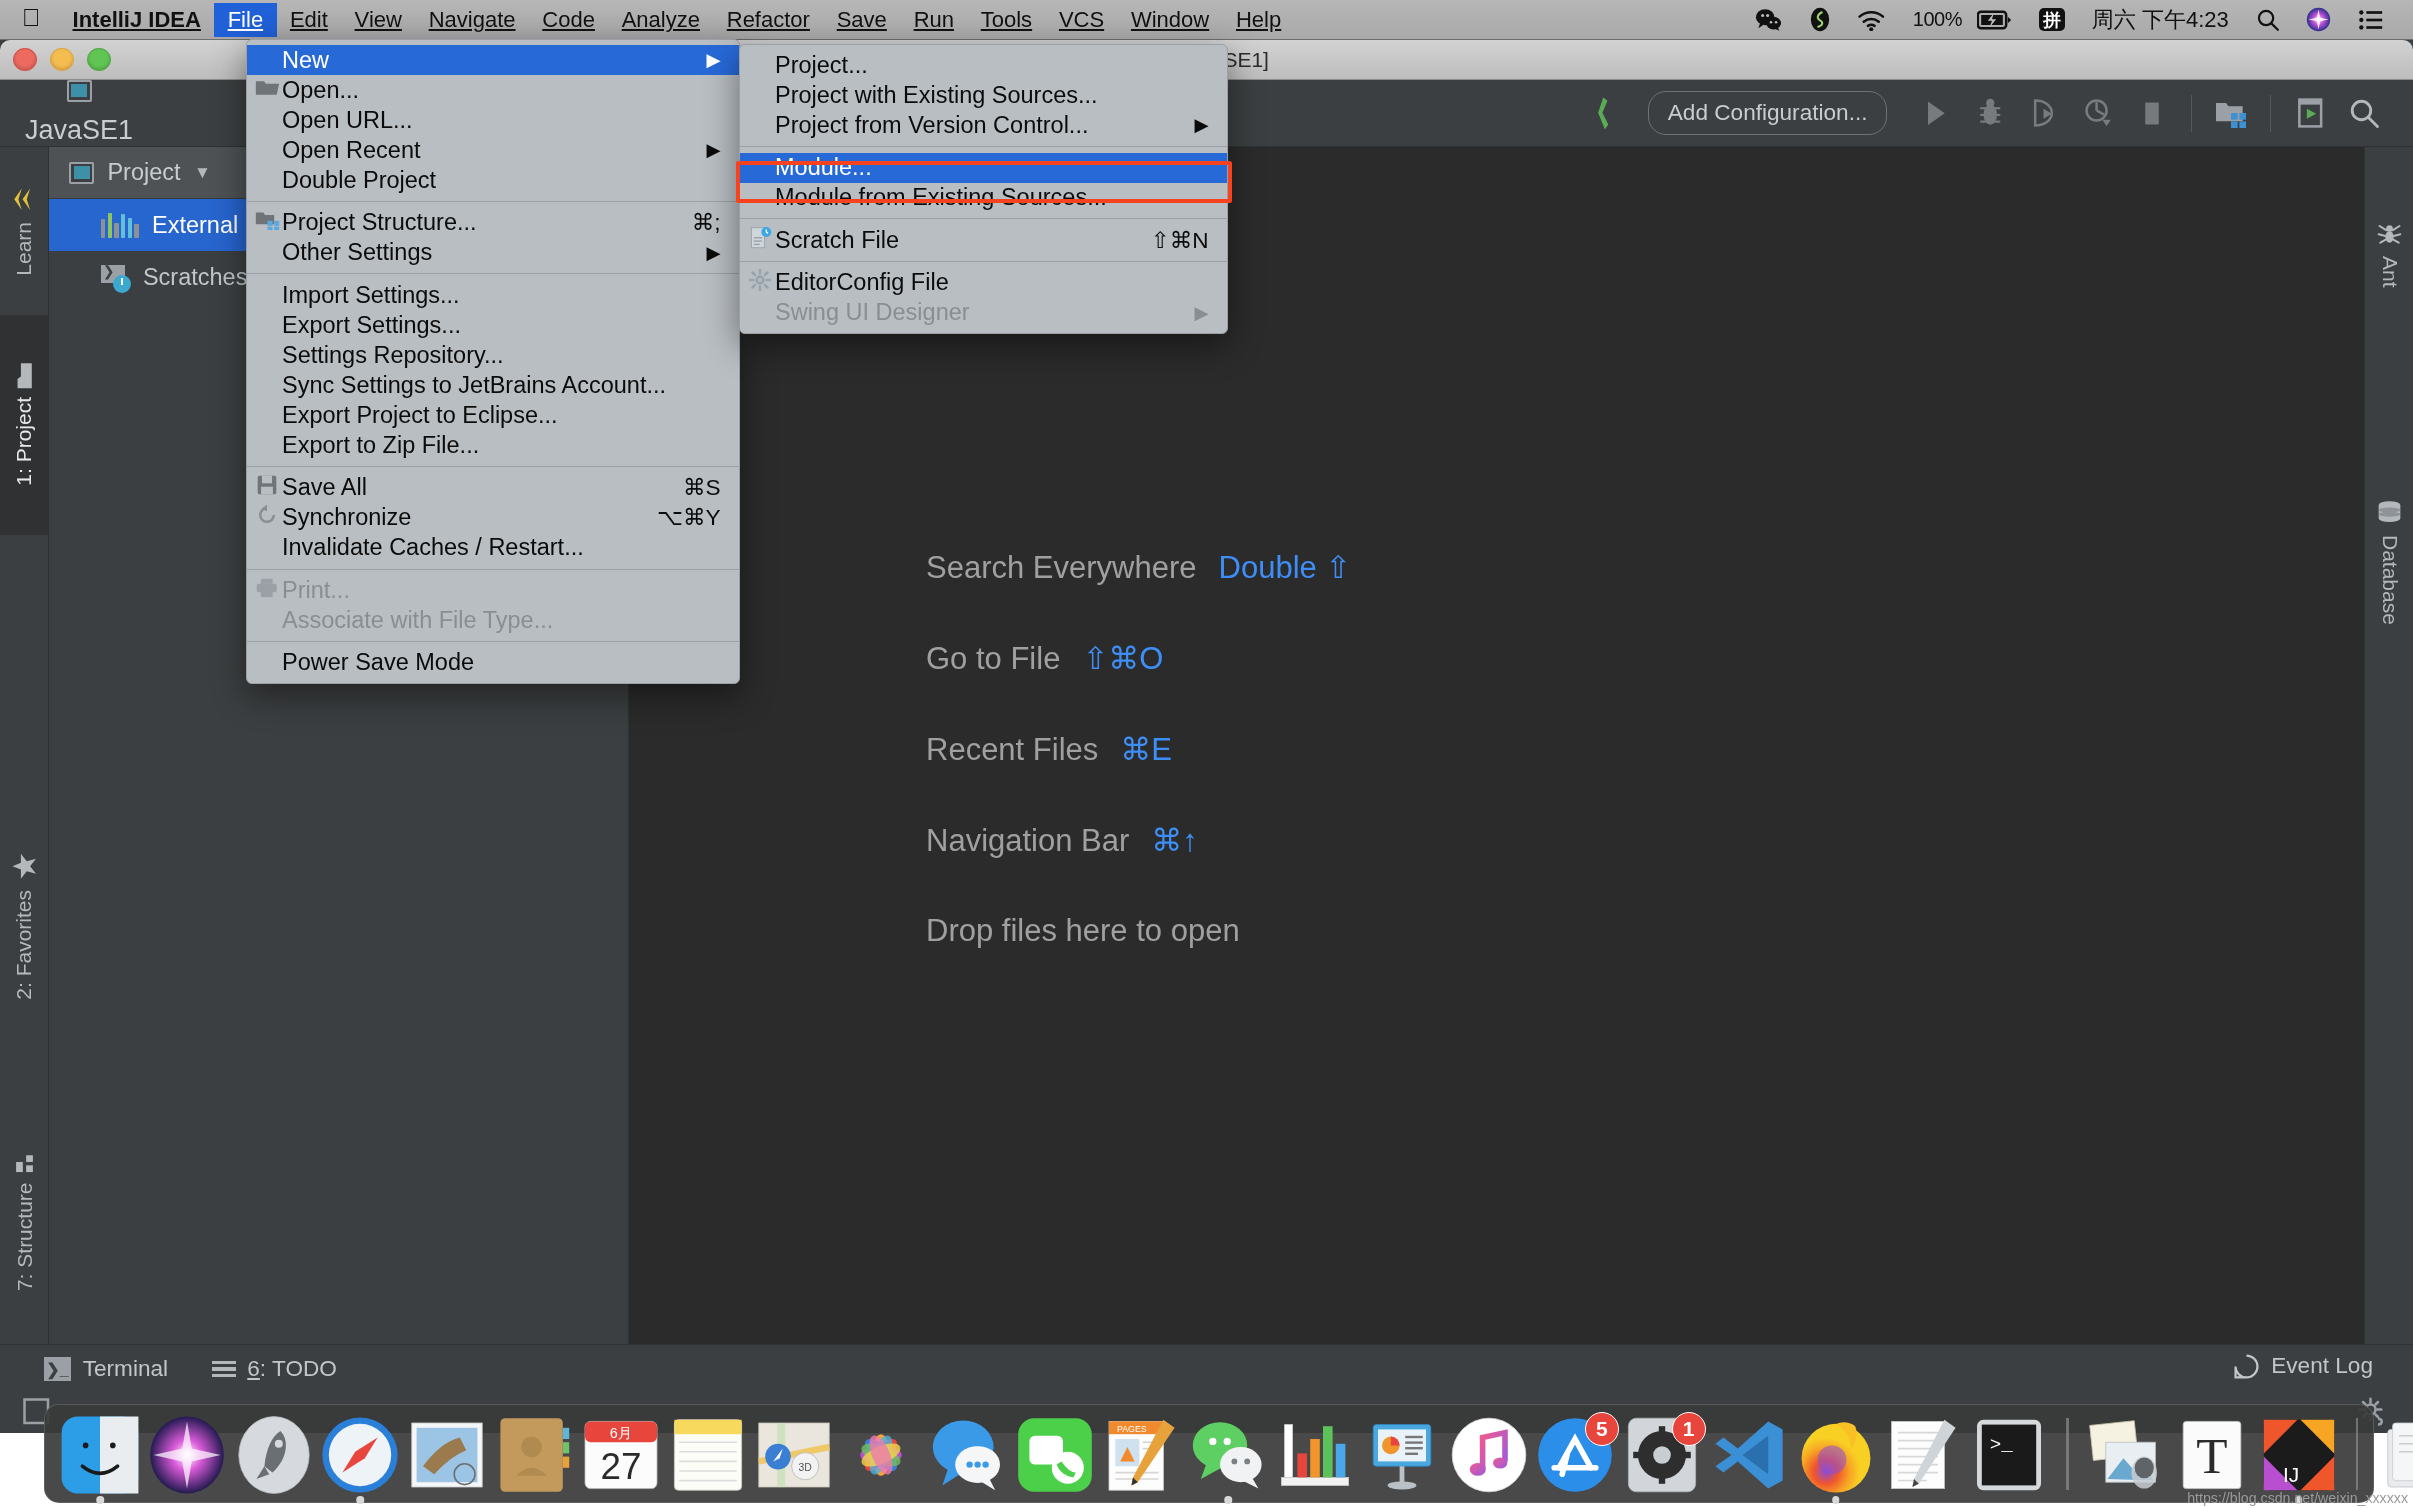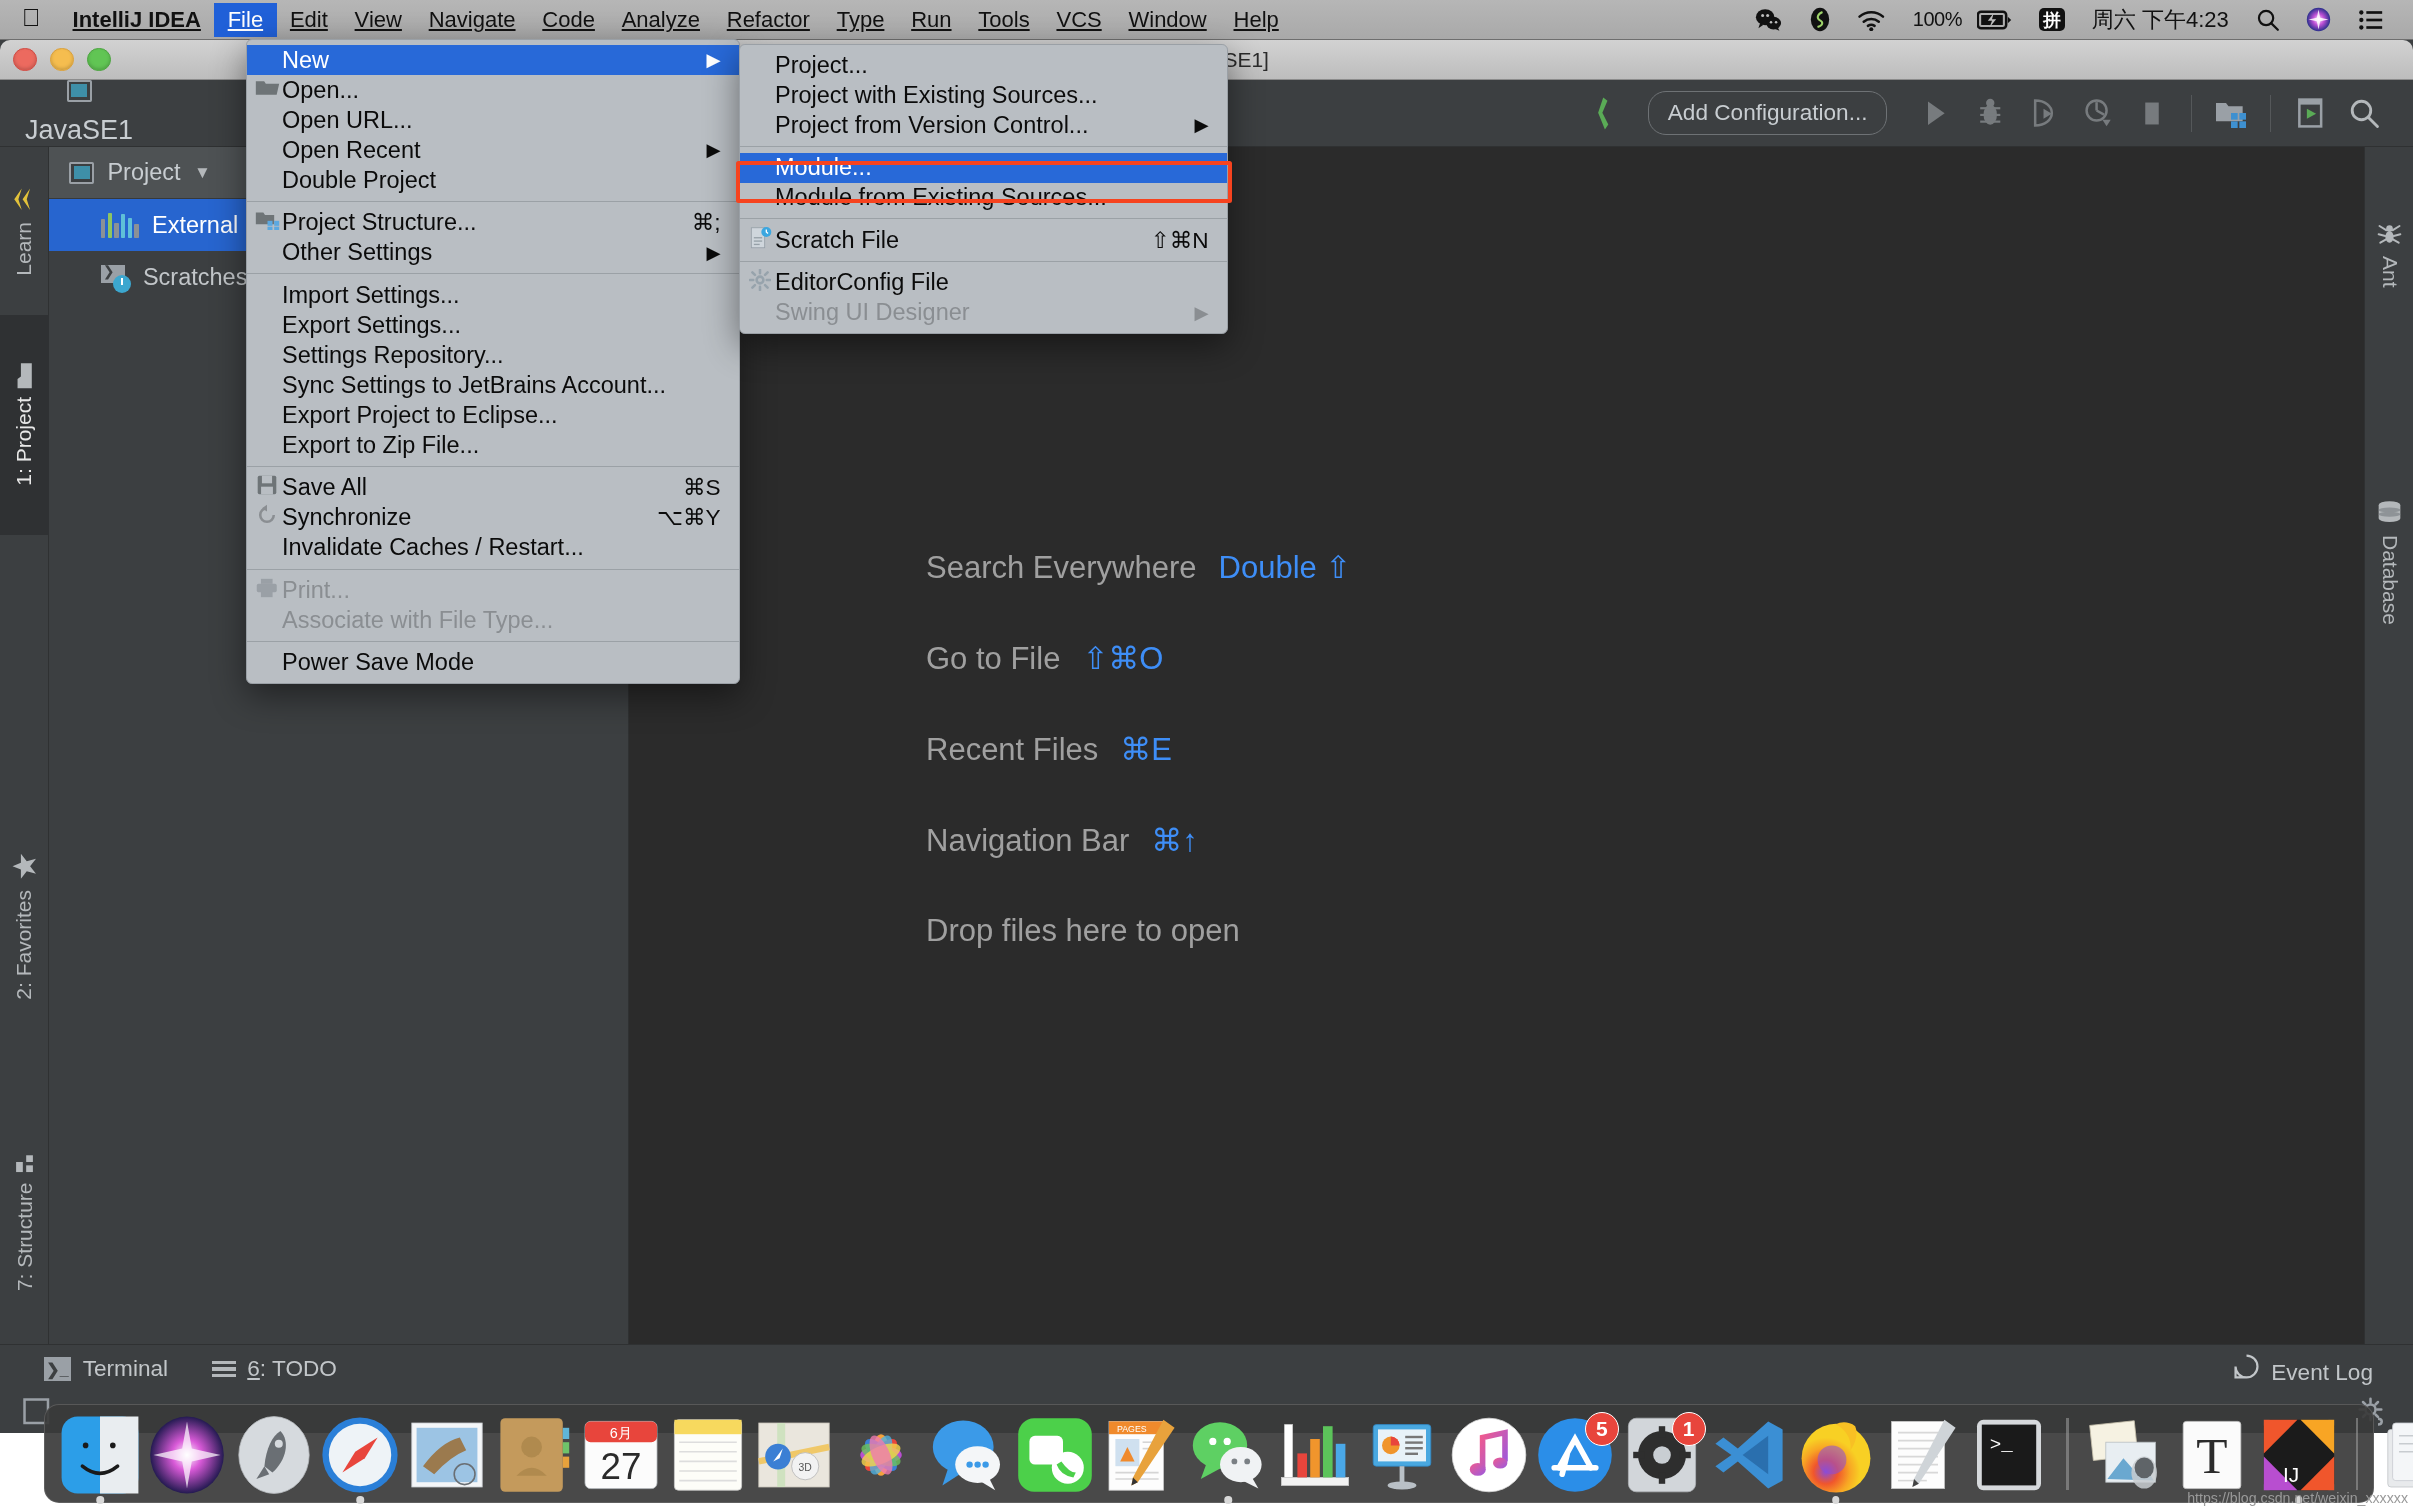--- a/index.html
+++ b/index.html
@@ -119,21 +119,21 @@
   .etrow { display:flex; align-items:baseline; gap:22px; height:91px; font-size:31px; color:#a0a0a0; white-space:nowrap;}
   .etrow .kb { color:#3e8ef7; font-size:31px; }
 
   
   #statusbar {
     position:absolute; left:0; bottom:0; width:2413px; height:49px;
     background:#3c3f41; border-top:0.8px solid #2f3132;
     display:flex; align-items:center; color:#c2c6c9; font-size:22.6px;
   }
   #statusbar .sitem { display:flex; align-items:center; gap:11.7px; margin-left:44px; }
-  #statusbar .right { margin-left:auto; margin-right:40px; display:flex; align-items:flex-end; gap:11.7px;}
+  #statusbar .right { margin-left:auto; margin-right:40px; display:flex; align-items:flex-start; gap:11.7px;}
   .term-ic{width:27px;height:23.5px;background:#9aa0a6;display:inline-flex;align-items:center;justify-content:center;color:#3c3f41;font-size:16px;font-weight:bold;}
   .todo-ic{display:inline-flex;flex-direction:column;gap:3.4px;}
   .todo-ic i{display:block;width:23.5px;height:3.4px;background:#b4b8bb;}
   .ul { text-decoration:underline; }
 
   
   #winfooter{
     position:absolute; left:0; bottom:-40px; width:2413px;height:40px;
     background:#3c3f41;display:flex;align-items:center;
   }
@@ -193,21 +193,21 @@
     <div class="mb-apple"></div>
     <div id="mb-items" style="display:flex;align-items:center;">
         <div class="mb-item bold">IntelliJ IDEA</div>
         <div class="mb-item active">File</div>
         <div class="mb-item">Edit</div>
         <div class="mb-item">View</div>
         <div class="mb-item">Navigate</div>
         <div class="mb-item">Code</div>
         <div class="mb-item">Analyze</div>
         <div class="mb-item">Refactor</div>
-        <div class="mb-item">Type</div>
+        <div class="mb-item">Save</div>
         <div class="mb-item">Run</div>
         <div class="mb-item">Tools</div>
         <div class="mb-item">VCS</div>
         <div class="mb-item">Window</div>
         <div class="mb-item">Help</div>
       </div>
     <div id="menubar-right">
       <div class="mb-stat">
         <svg width="27" height="23.5" viewBox="0 0 32 28">
             <ellipse cx="12" cy="11" rx="11" ry="9.5" fill="#111"></ellipse>

